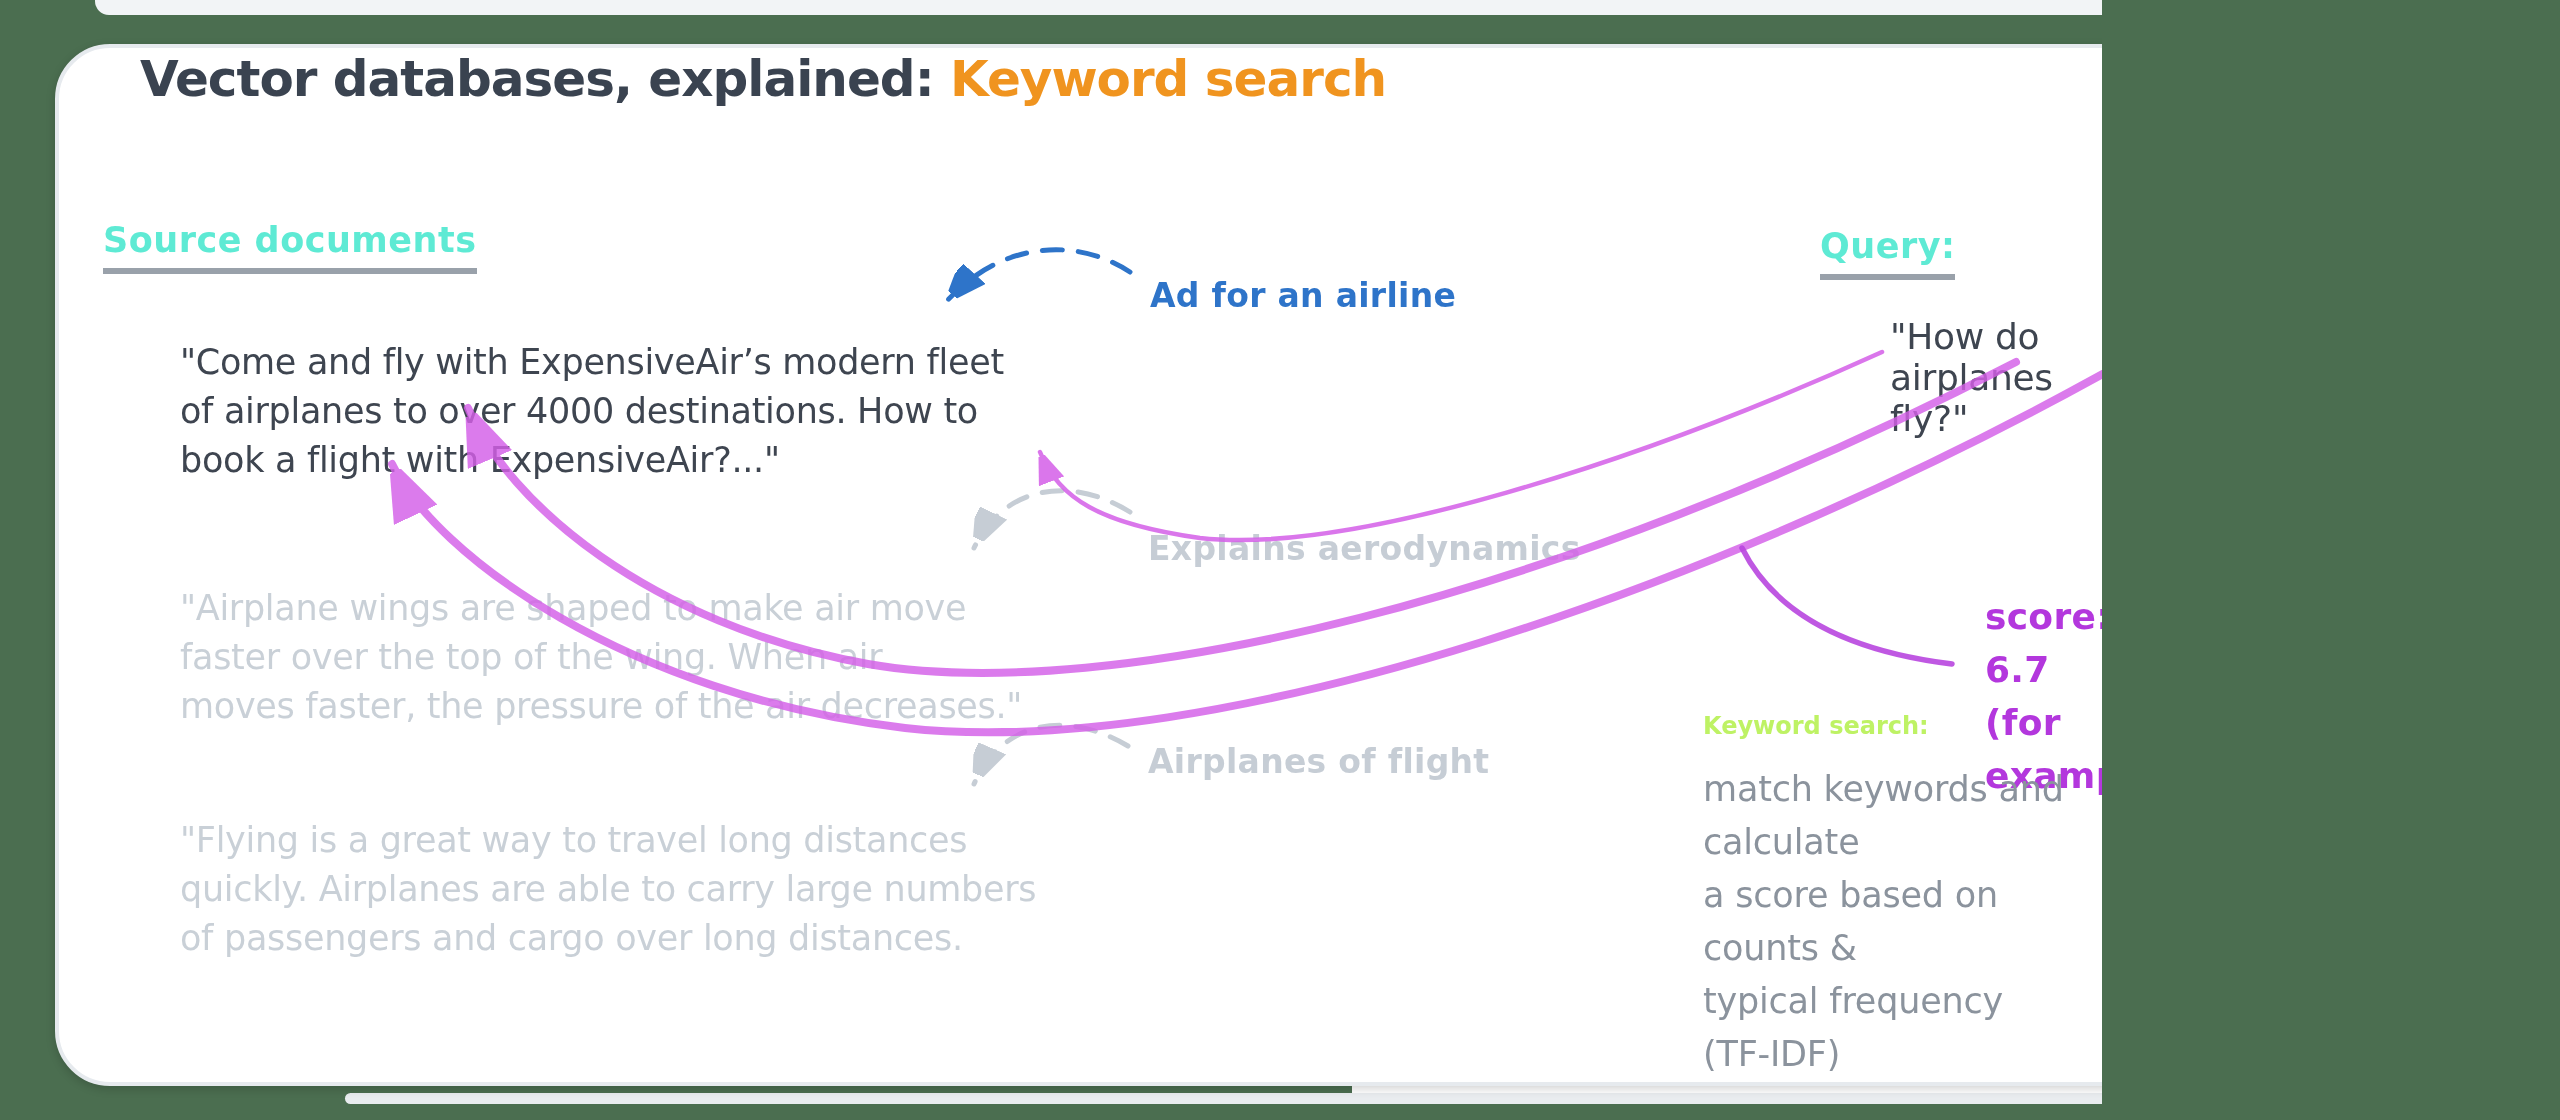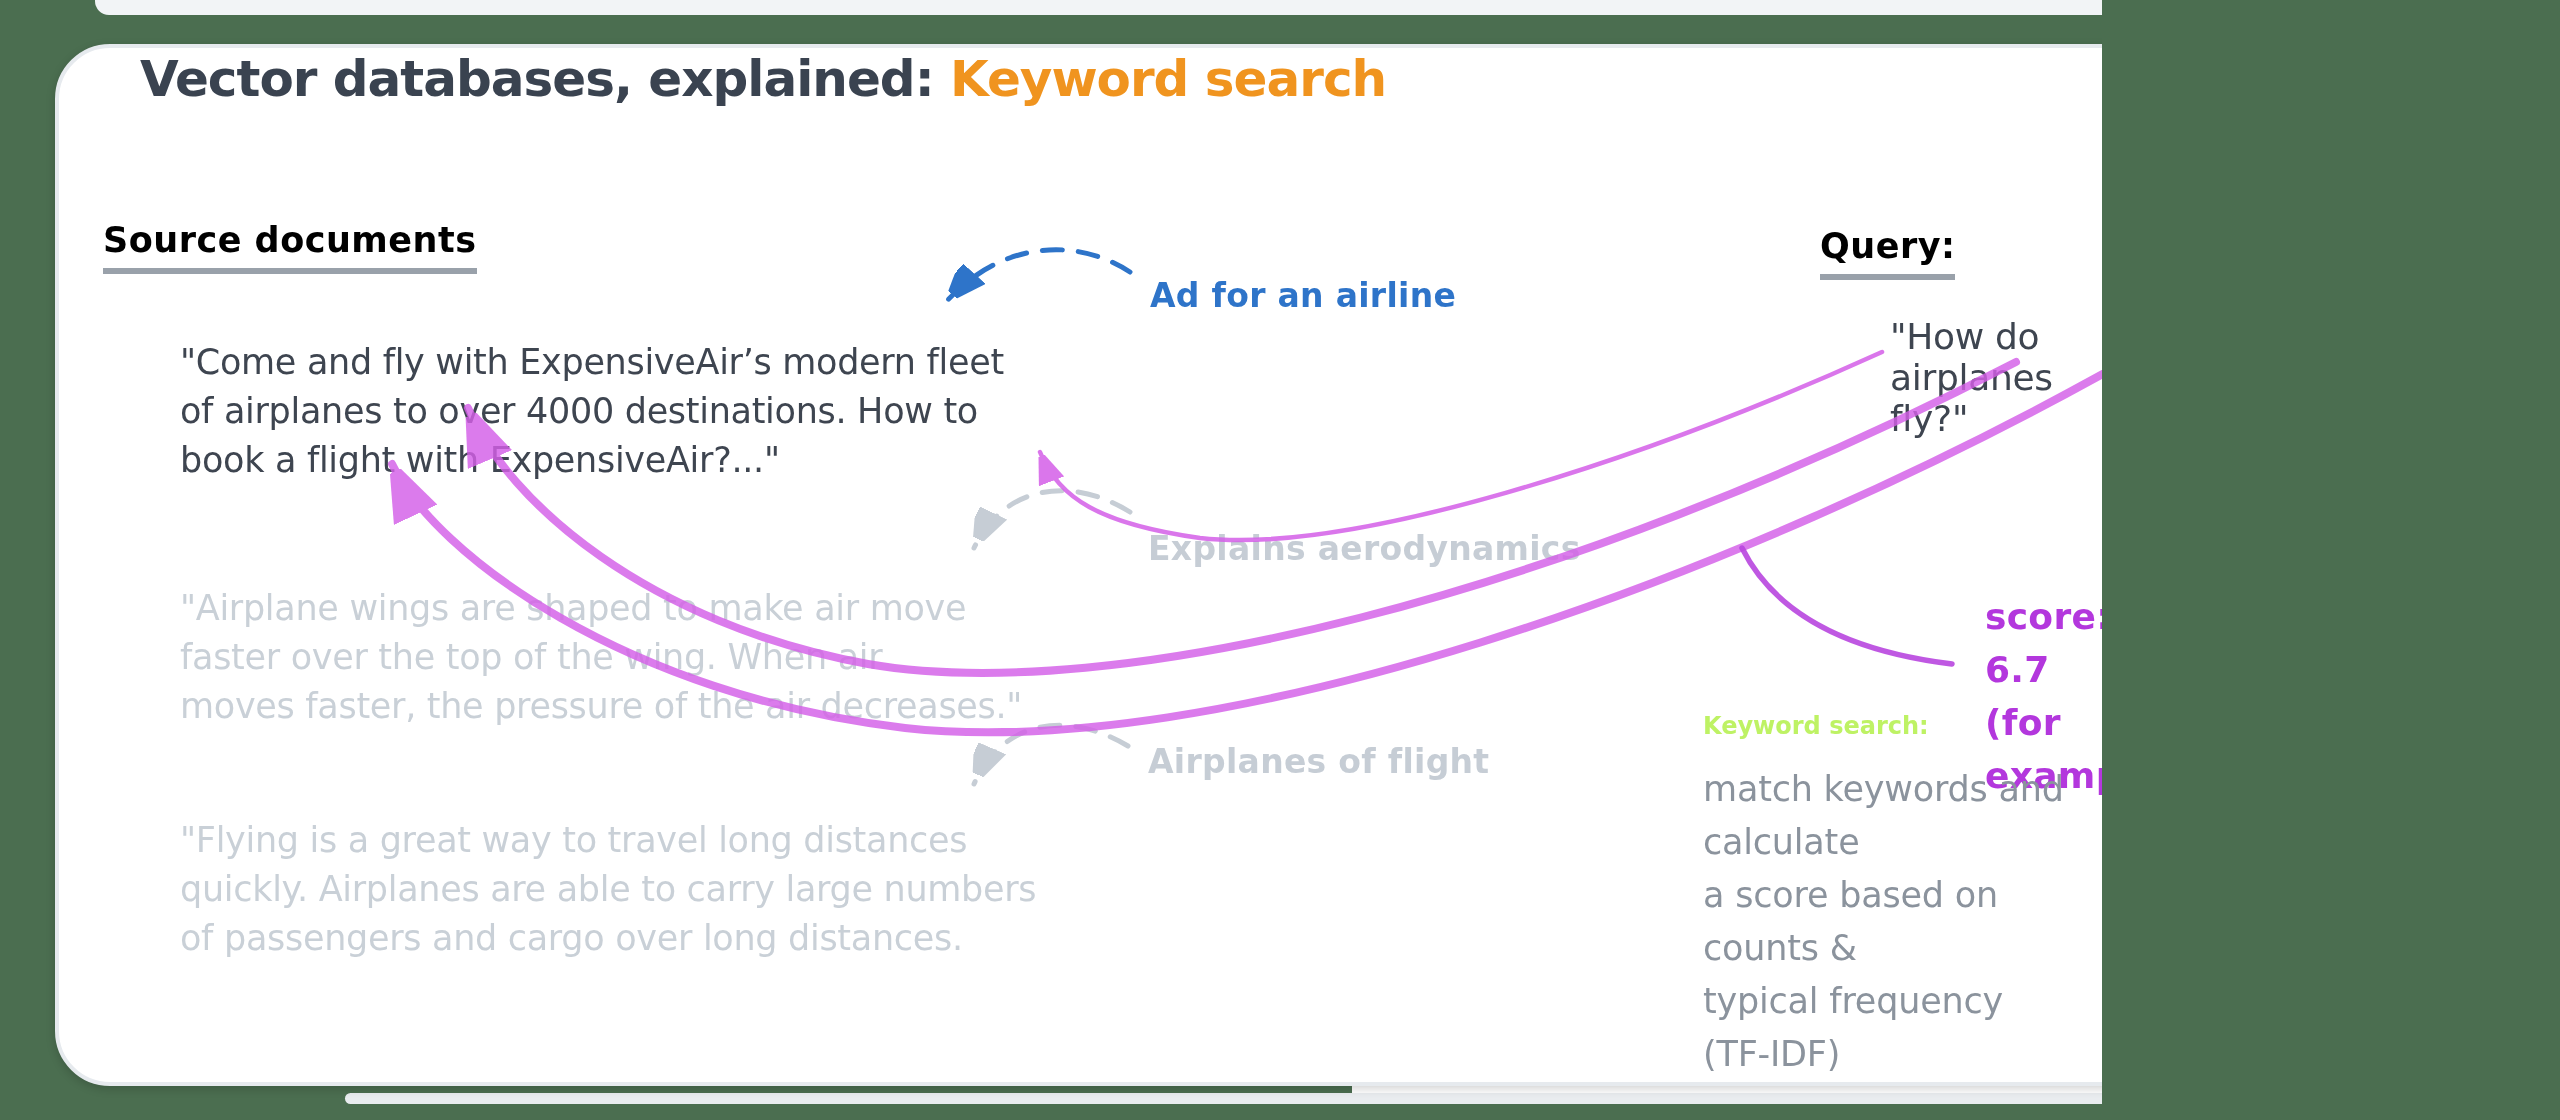--- a/index.html
+++ b/index.html
@@ -23,21 +23,21 @@
   .slide-edge-bottom{
     position:absolute;left:345px;top:1093px;width:2215px;height:11px;
     background:#e9ecef;border-radius:8px 0 0 8px;
   }
   .abs{position:absolute;}
   .page-title{
     left:140px;top:50px;font-size:50px;font-weight:700;color:#3a4350;letter-spacing:-1px;
   }
   .title-highlight{color:#f0941f;}
   .heading{
-    font-size:35px;font-weight:700;color:#000000;letter-spacing:0.5px;
+    font-size:35px;font-weight:700;color:#5eead4;letter-spacing:0.5px;
     border-bottom:6px solid #99a1aa;padding-bottom:8px;
   }
   .src-heading{left:103px;top:220px;}
   .query-heading{left:1820px;top:226px;}
   .doc{
     left:180px;font-size:35px;line-height:49px;white-space:pre-line;letter-spacing:-0.3px;
   }
   .doc-active{top:338px;color:#3e4550;font-weight:500;}
   .doc-faded{color:#c9d0d7;font-weight:500;}
   .doc2{top:584px;}

